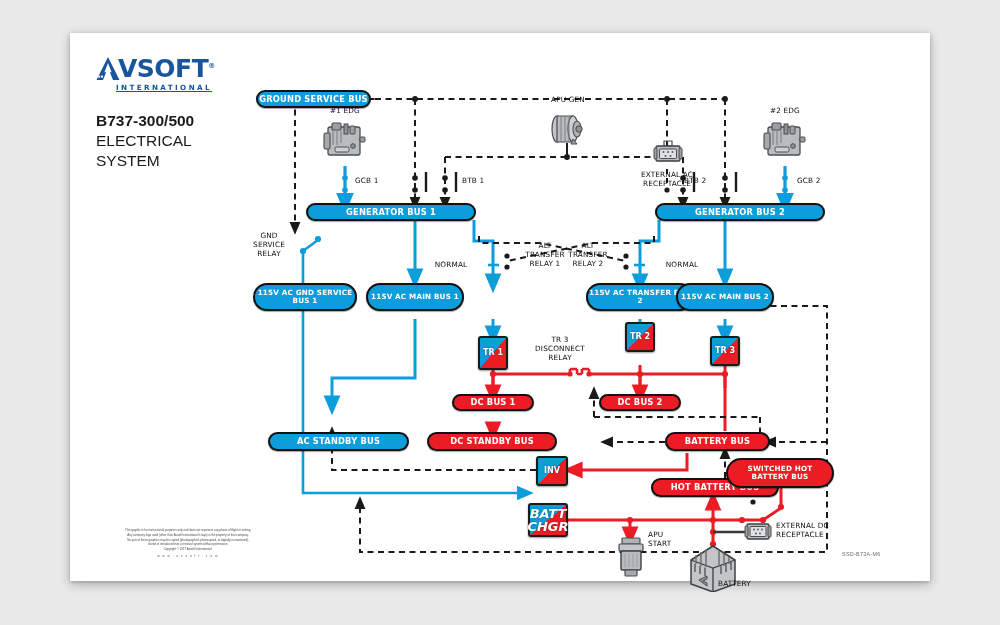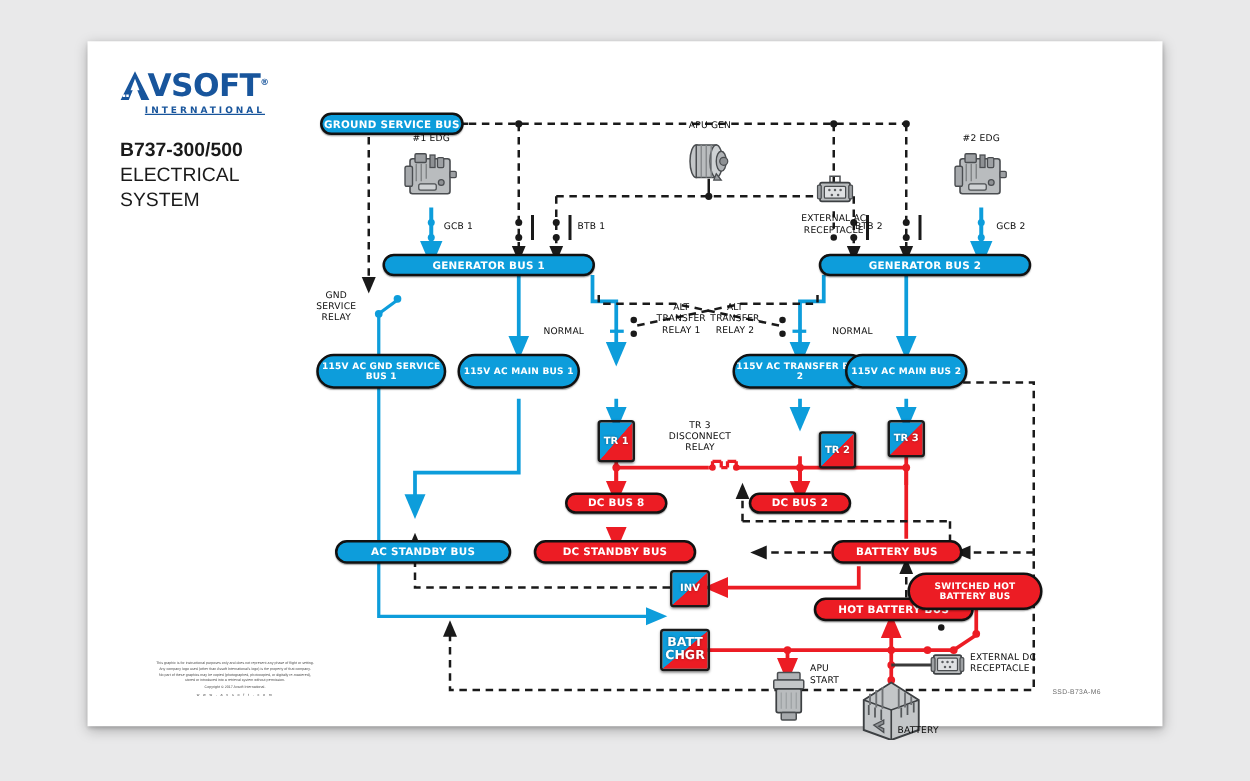--- a/index.html
+++ b/index.html
@@ -279,48 +279,48 @@
     <div class="pill blue two" style="left:296px;top:250px;width:98px;height:28px;">115V AC
 MAIN BUS 1</div>
 
 
     <div class="pill blue two" style="left:516px;top:250px;width:108px;height:28px;">115V AC
 TRANSFER BUS 2</div>
 
     <div class="pill blue two" style="left:606px;top:250px;width:98px;height:28px;">115V AC
 MAIN BUS 2</div>
 
-    <div class="pill red one" style="left:382px;top:361px;width:82px;height:17px;">DC BUS 8</div>
+    <div class="pill red one" style="left:382px;top:361px;width:82px;height:17px;">DC BUS 1</div>
 
     <div class="pill red one" style="left:529px;top:361px;width:82px;height:17px;">DC BUS 2</div>
 
     <div class="pill blue one" style="left:198px;top:399px;width:141px;height:19px;">AC STANDBY BUS</div>
 
     <div class="pill red one" style="left:357px;top:399px;width:130px;height:19px;">DC STANDBY BUS</div>
 
     <div class="pill red one" style="left:595px;top:399px;width:105px;height:19px;">BATTERY BUS</div>
 
     <div class="pill red one" style="left:581px;top:445px;width:128px;height:19px;">HOT BATTERY BUS</div>
 
     <div class="pill red two" style="left:656px;top:425px;width:108px;height:30px;">SWITCHED HOT
 BATTERY BUS</div>
 
     <div class="tbox" style="left:408px;top:303px;width:30px;height:34px;">
       <span>TR 1</span>
     </div>
-    <div class="tbox" style="left:555px;top:312px;width:30px;height:30px;margin-left:30px;">
+    <div class="tbox" style="left:555px;top:289px;width:30px;height:30px;">
       <span>TR 2</span>
     </div>
     <div class="tbox" style="left:640px;top:303px;width:30px;height:30px;">
       <span>TR 3</span>
     </div>
     <div class="tbox" style="left:466px;top:423px;width:32px;height:30px;">
       <span>INV</span>
     </div>
-    <div class="tbox" style="left:458px;top:470px;width:40px;height:34px;font-size:10px;white-space:pre-line;">
+    <div class="tbox" style="left:458px;top:470px;width:40px;height:34px;font-size:13px;white-space:pre-line;font-style:italic;">
       <span>BATT
 CHGR</span>
     </div>
 
     <svg class="pic" style="left:250px;top:84px;" width="50" height="50" viewBox="0 0 50 50">
       <rect x="8" y="10" width="32" height="28" rx="2" fill="#b9bcbe" stroke="#4a4d50" stroke-width="1.3"></rect>
       <rect x="4" y="16" width="6" height="16" rx="1.5" fill="#a6a9ac" stroke="#4a4d50" stroke-width="1.1"></rect>
       <rect x="12" y="6" width="9" height="7" rx="1" fill="#9da0a3" stroke="#4a4d50" stroke-width="1.1"></rect>
       <rect x="24" y="7" width="4" height="10" fill="#8e9194" stroke="#4a4d50" stroke-width="1"></rect>
       <rect x="30" y="9" width="5" height="8" rx="1" fill="#9da0a3" stroke="#4a4d50" stroke-width="1"></rect>

